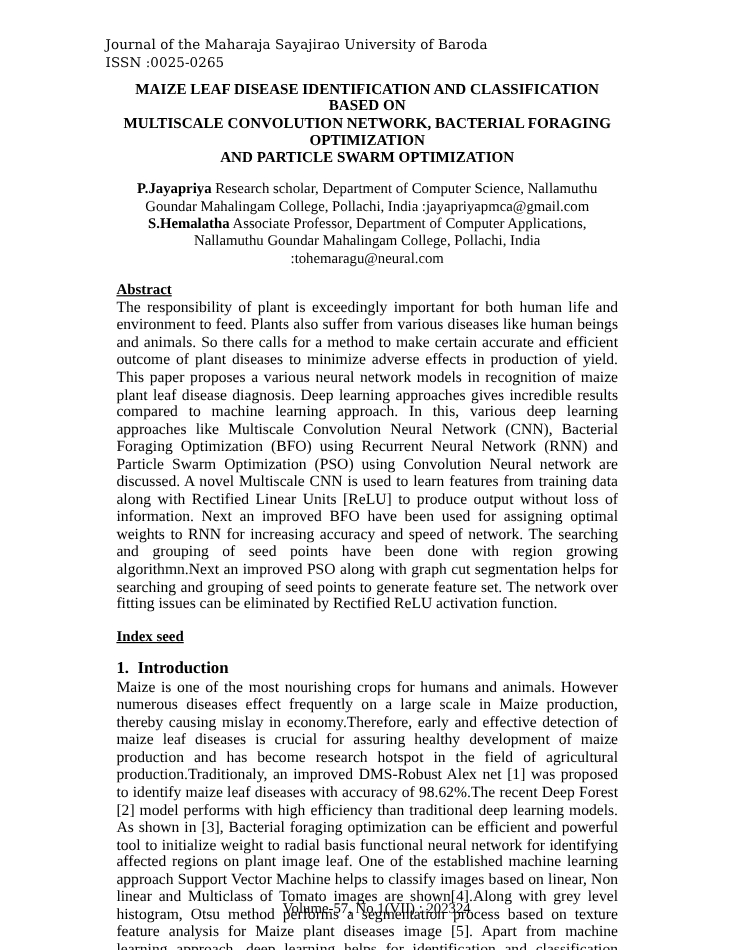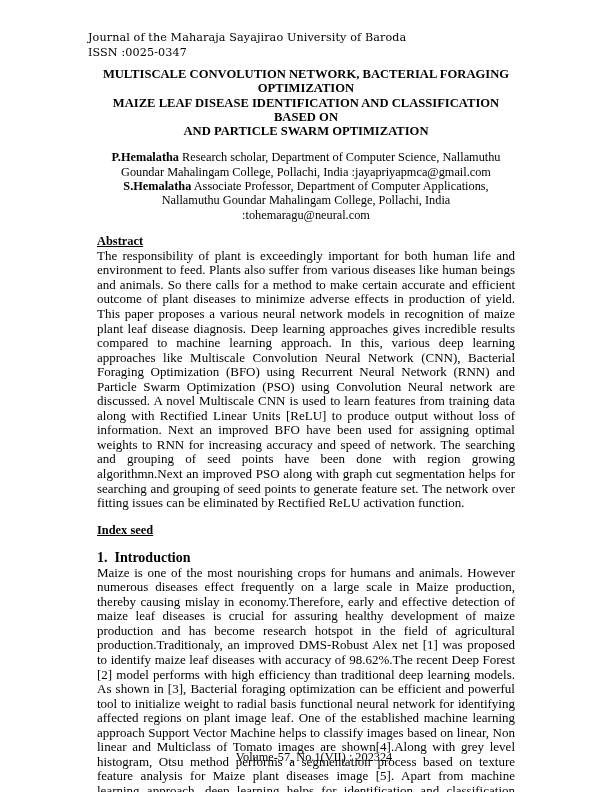--- a/index.html
+++ b/index.html
@@ -83,31 +83,31 @@
   .footer-page   { margin-right: 14px; }
 </style>
 </head>
 <body>
 
 <div class="page">
   <div class="content">
 
     <div class="doc-header">
       <div>Journal of the Maharaja Sayajirao University of Baroda</div>
-      <div>ISSN :0025-0347</div>
+      <div>ISSN :0025-0265</div>
     </div>
 
     <h1 class="paper-title">
+      <div>MAIZE LEAF DISEASE IDENTIFICATION AND CLASSIFICATION BASED ON</div>
       <div>MULTISCALE CONVOLUTION NETWORK, BACTERIAL FORAGING OPTIMIZATION</div>
-      <div>MAIZE LEAF DISEASE IDENTIFICATION AND CLASSIFICATION BASED ON</div>
       <div>AND PARTICLE SWARM OPTIMIZATION</div>
     </h1>
 
     <div class="authors">
-      <p><b>P.Hemalatha</b> <span>Research scholar, Department of Computer Science, Nallamuthu Goundar Mahalingam College, Pollachi, India :jayapriyapmca@gmail.com</span></p>
+      <p><b>P.Jayapriya</b> <span>Research scholar, Department of Computer Science, Nallamuthu Goundar Mahalingam College, Pollachi, India :jayapriyapmca@gmail.com</span></p>
       <p><b>S.Hemalatha</b> <span>Associate Professor, Department of Computer Applications, Nallamuthu Goundar Mahalingam College, Pollachi, India :tohemaragu@neural.com</span></p>
     </div>
 
     <section>
       <h2 class="section-heading">Abstract</h2>
       <p class="body-text">The responsibility of plant is exceedingly important for both human life and environment to feed. Plants also suffer from various diseases like human beings and animals. So there calls for a method to make certain accurate and efficient outcome of plant diseases to minimize adverse effects in production of yield. This paper proposes a various neural network models in recognition of maize plant leaf disease diagnosis. Deep learning approaches gives incredible results compared to machine learning approach. In this, various deep learning approaches like Multiscale Convolution Neural Network (CNN), Bacterial Foraging Optimization (BFO) using Recurrent Neural Network (RNN) and Particle Swarm Optimization (PSO) using Convolution Neural network are discussed. A novel Multiscale CNN is used to learn features from training data along with Rectified Linear Units [ReLU] to produce output without loss of information. Next an improved BFO have been used for assigning optimal weights to RNN for increasing accuracy and speed of network. The searching and grouping of seed points have been done with region growing algorithmn.Next an improved PSO along with graph cut segmentation  helps for searching and grouping of seed points to generate feature set. The network over fitting issues can be eliminated by Rectified ReLU activation function.</p>
     </section>
 
     <section>
       <h2 class="section-heading">Index seed</h2>

